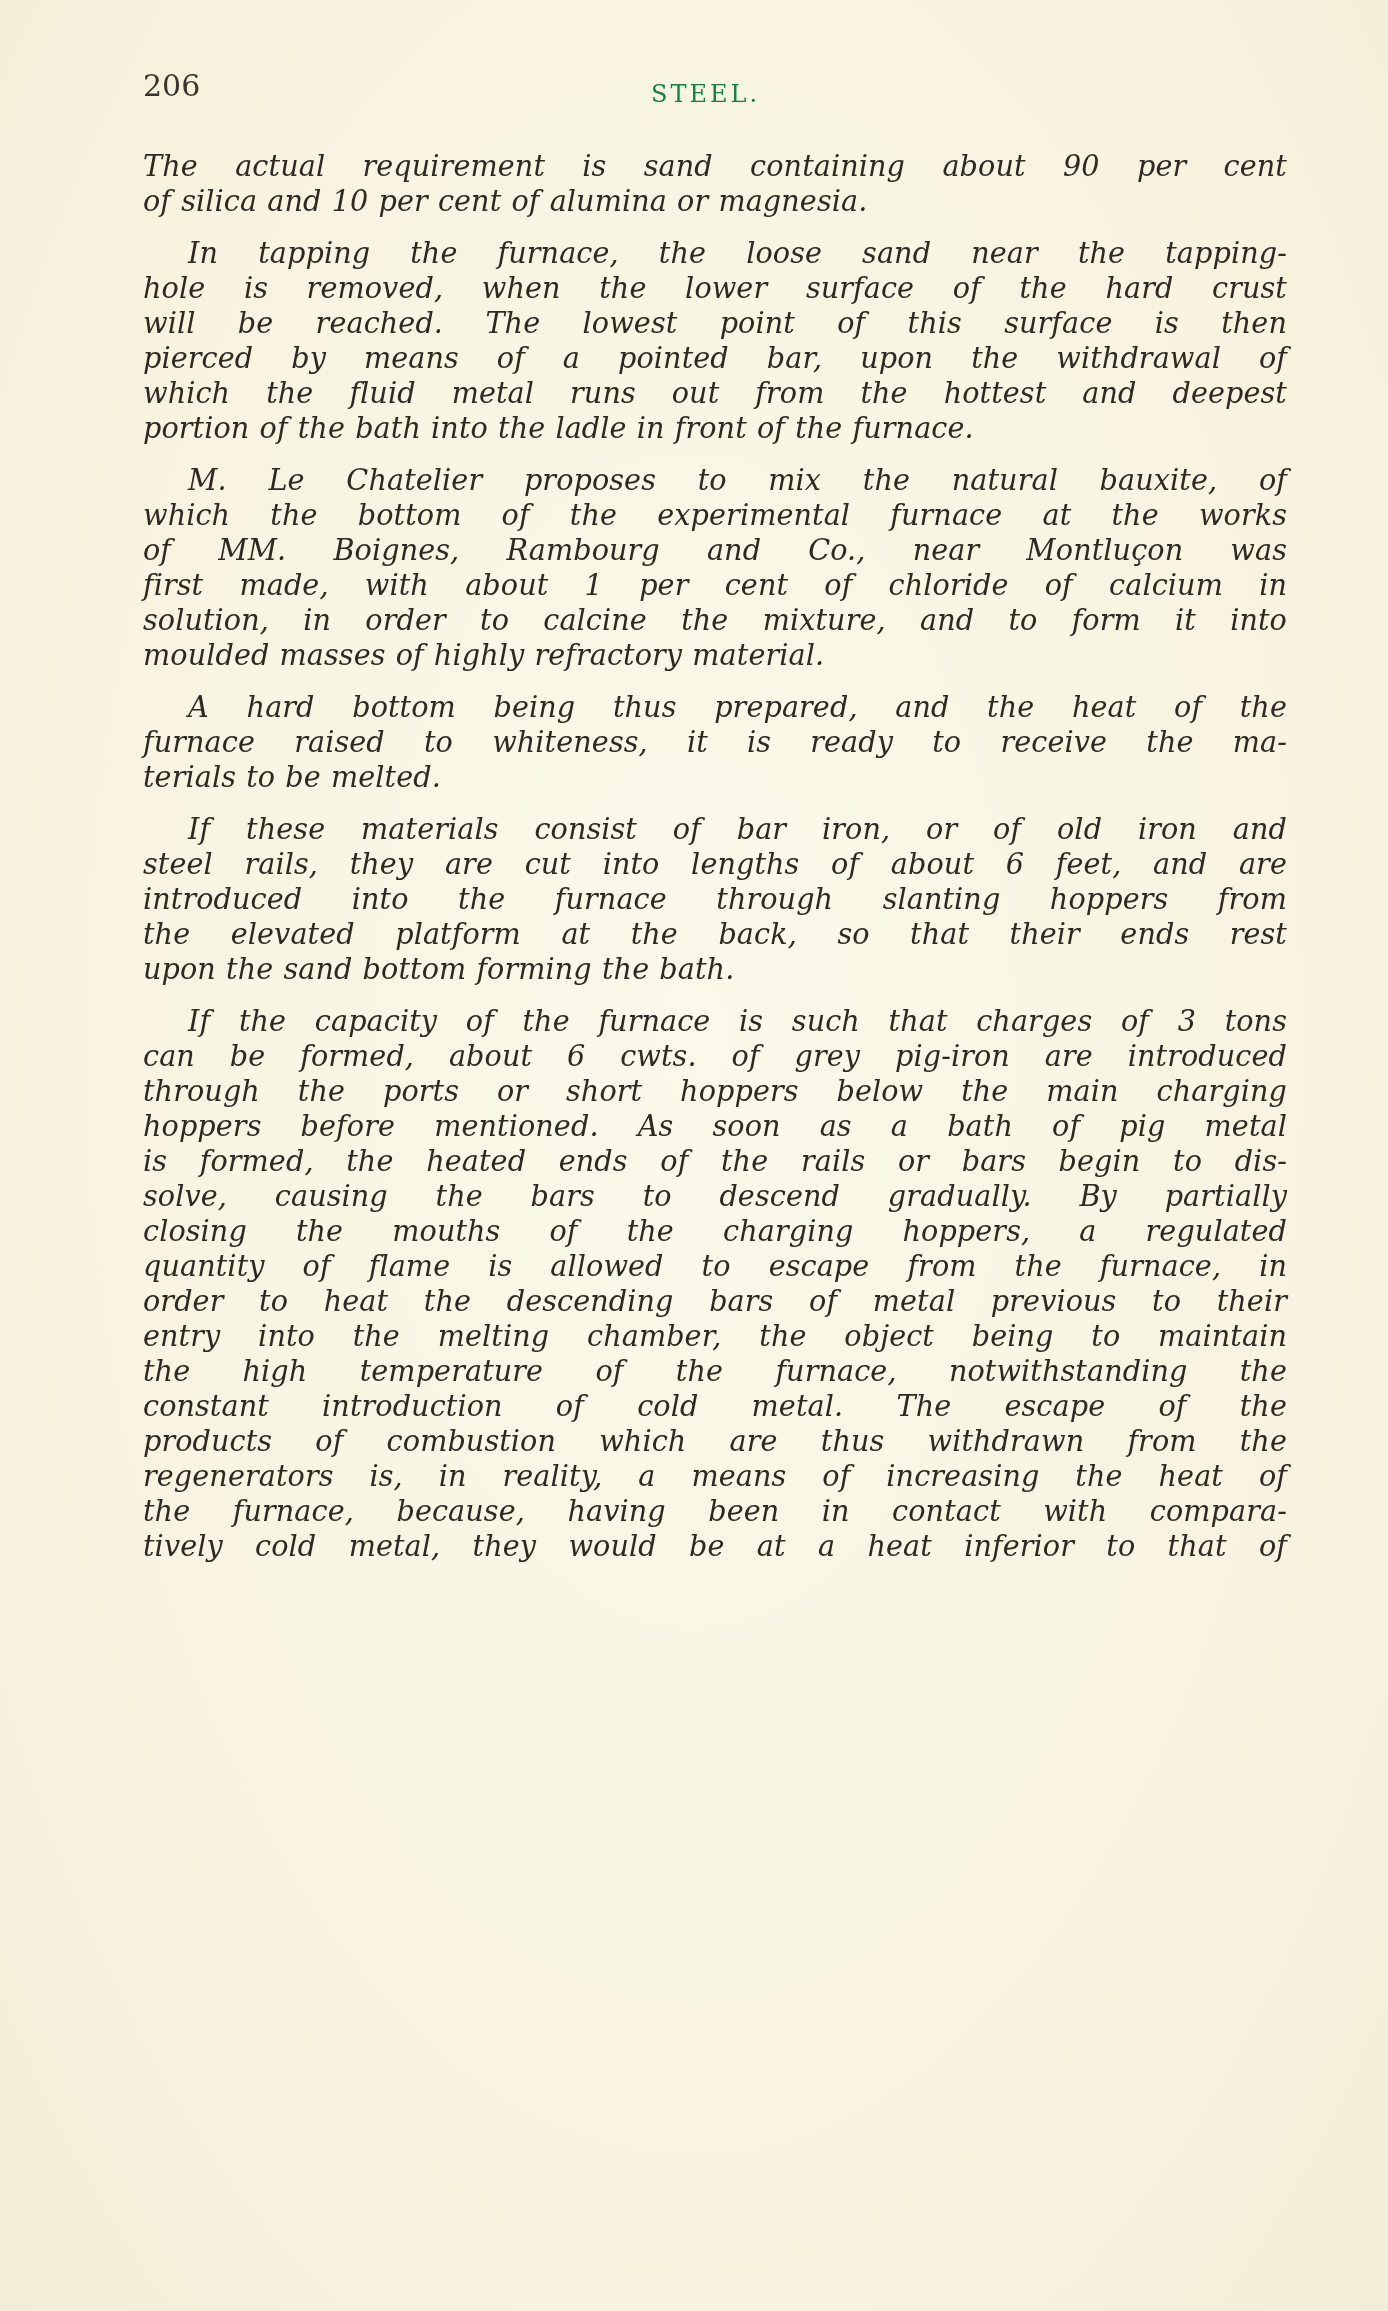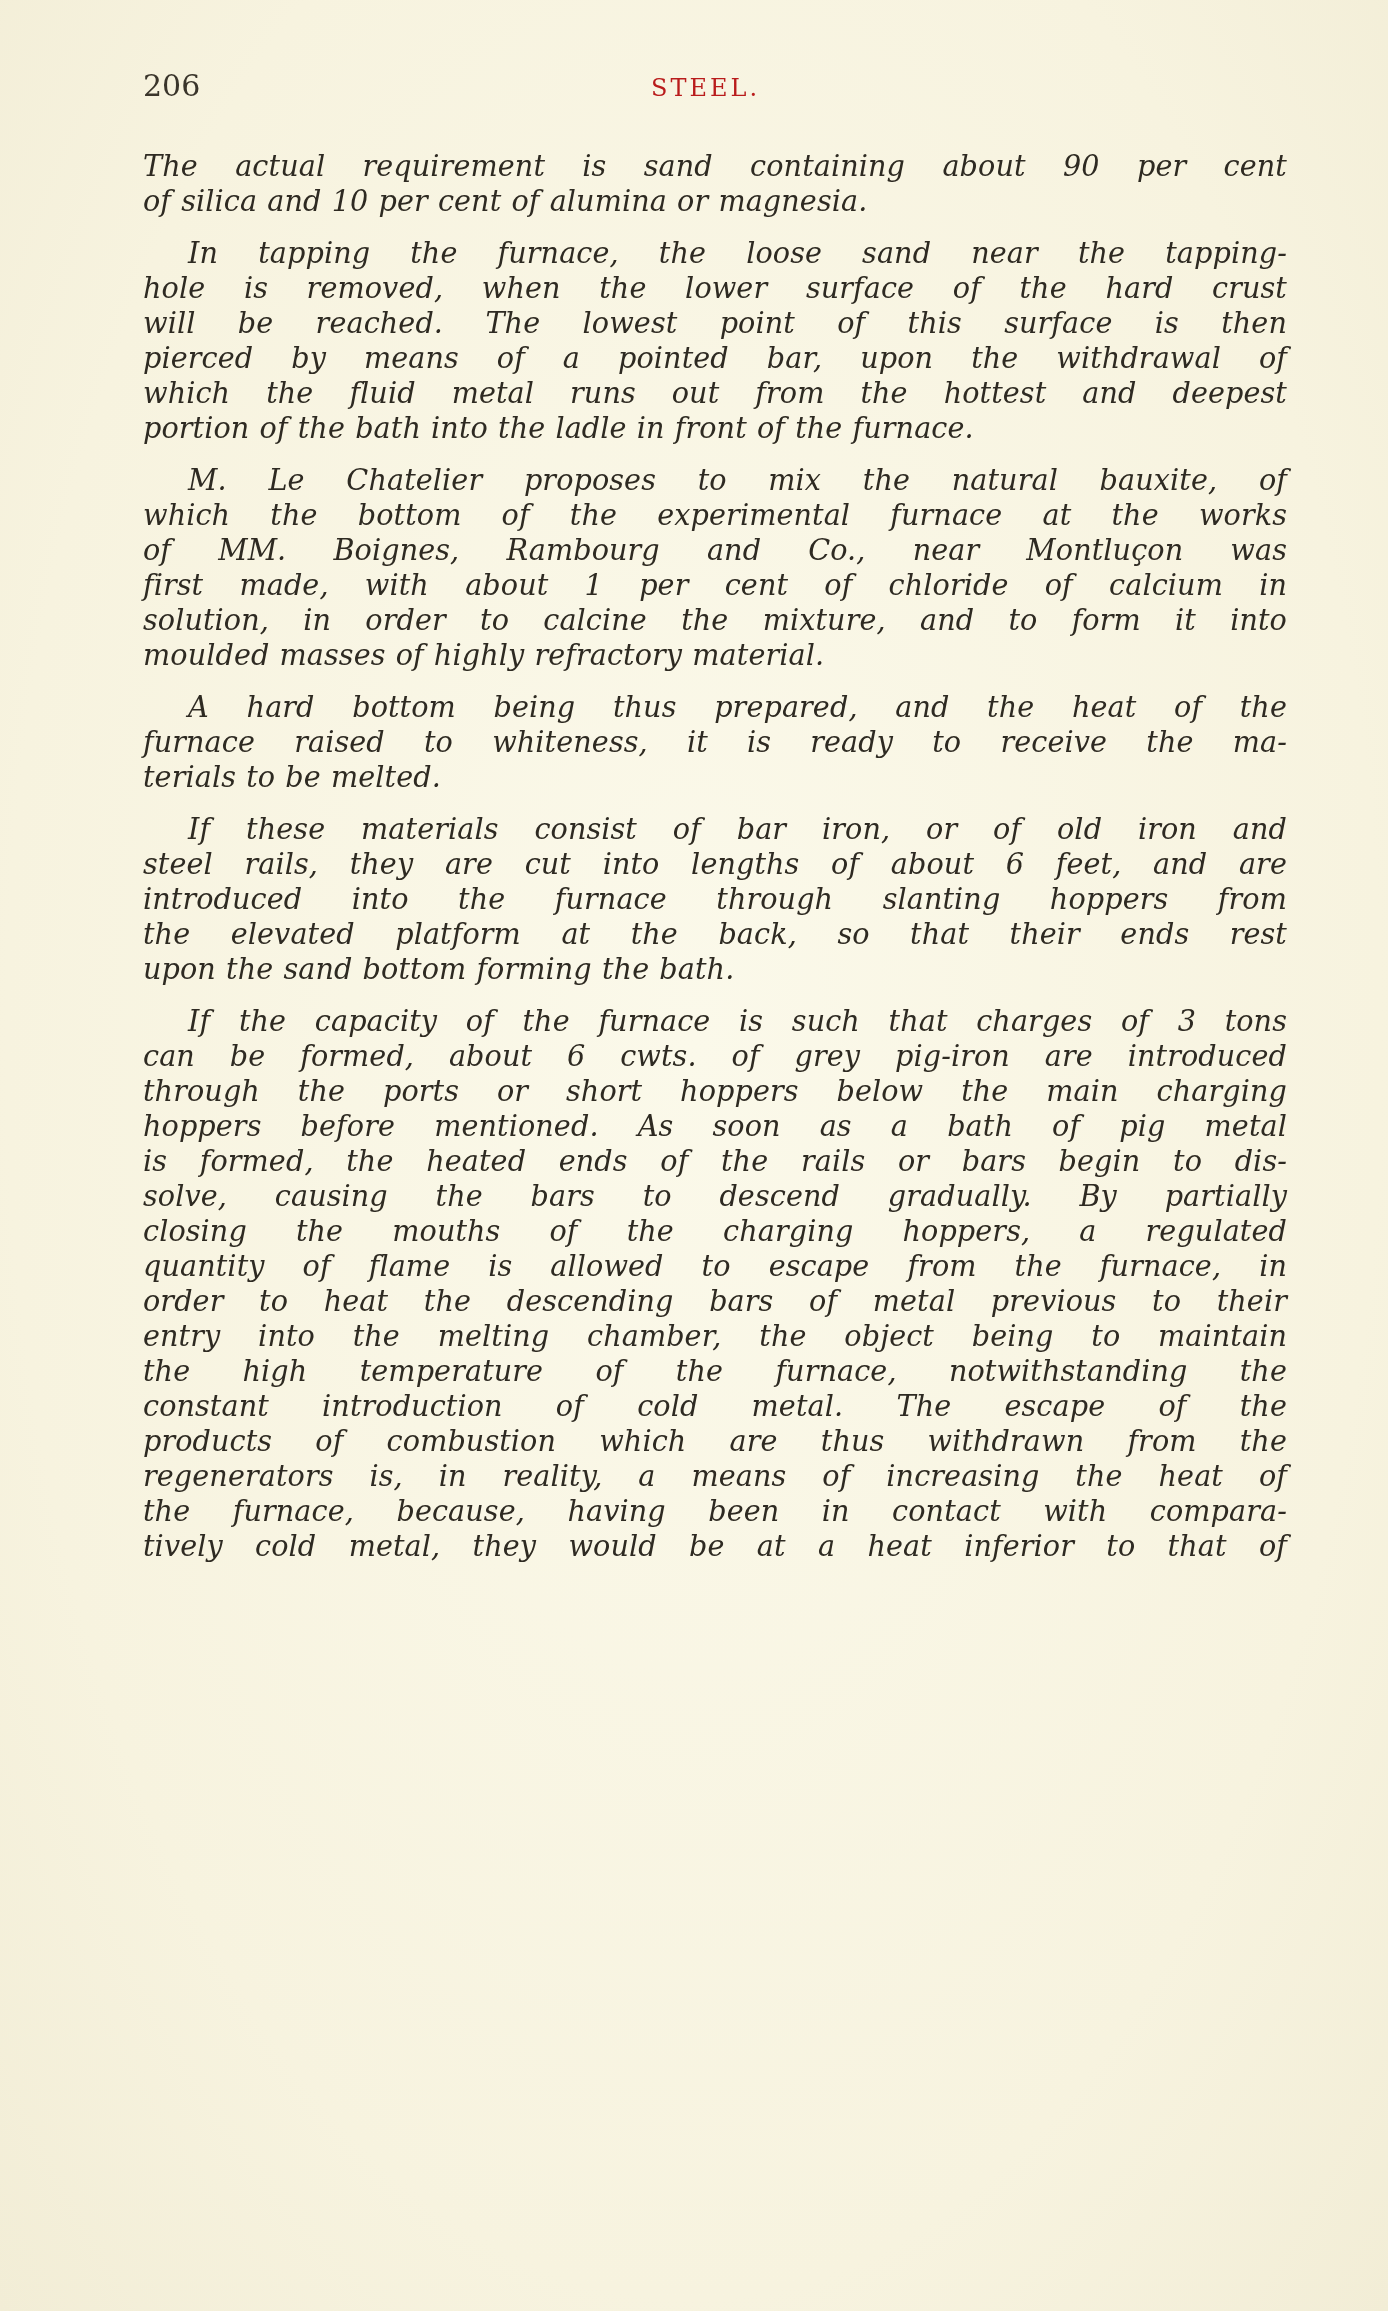--- a/index.html
+++ b/index.html
@@ -31,24 +31,24 @@
       position: absolute;
       left: 0;
       top: 0;
       font-size: 30px;
       letter-spacing: 0px;
       color: #3a352b;
     }
     .header-title {
       position: absolute;
       left: 508px;
-      top: 6px;
+      top: 12px;
       font-size: 24px;
       letter-spacing: 3px;
-      color: #b91c1c;
+      color: #15803d;
     }
     .body-text {
       position: absolute;
       top: 148px;
       left: 143px;
       width: 1144px;
       font-style: italic;
     }
     .para {
       margin: 0 0 17px 0;

